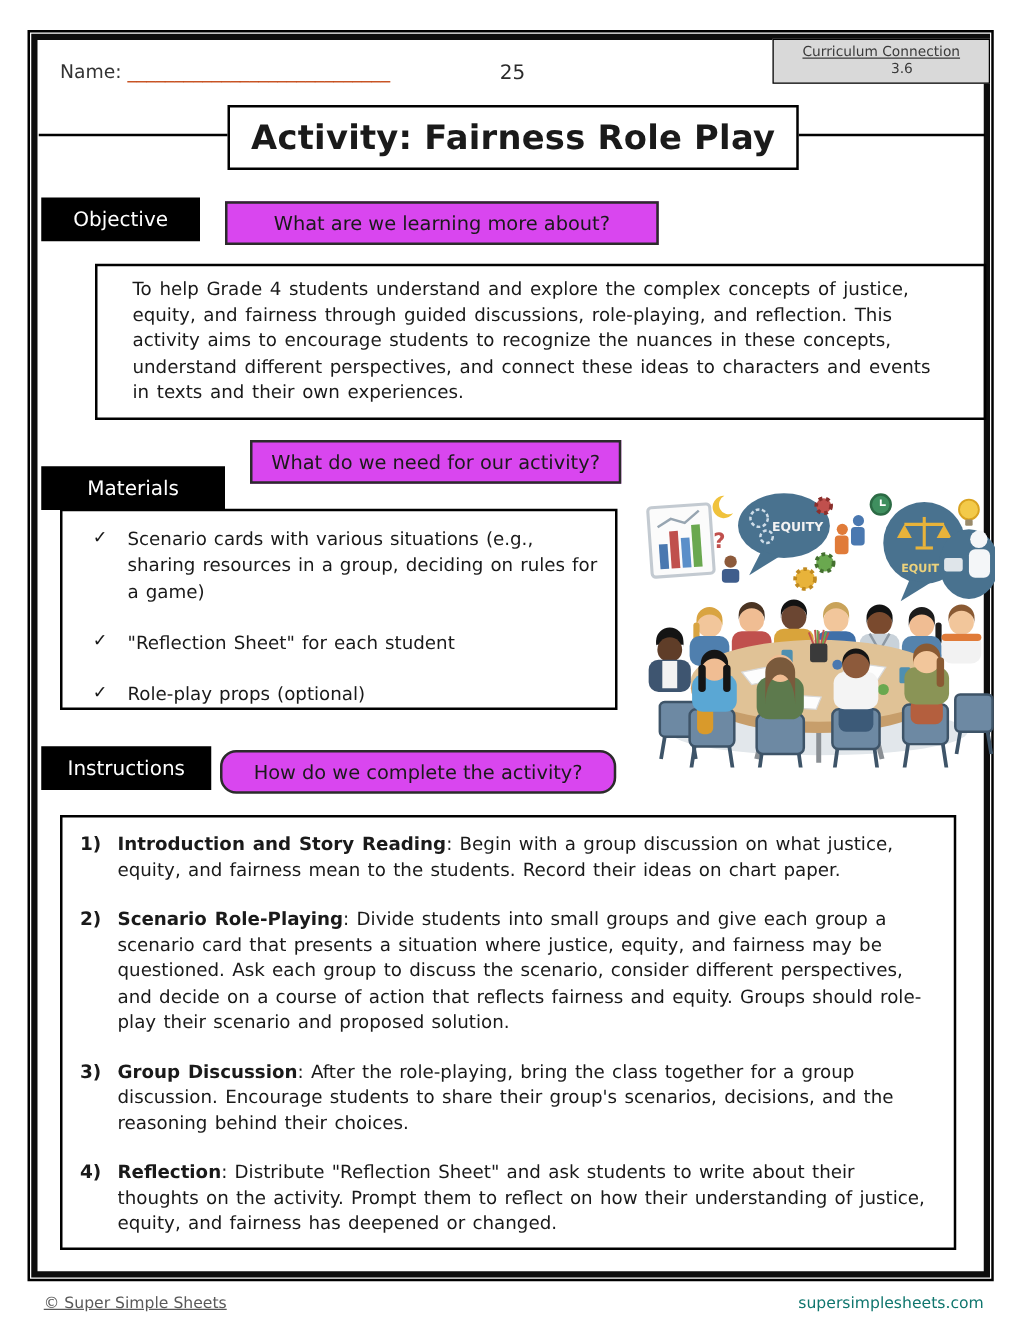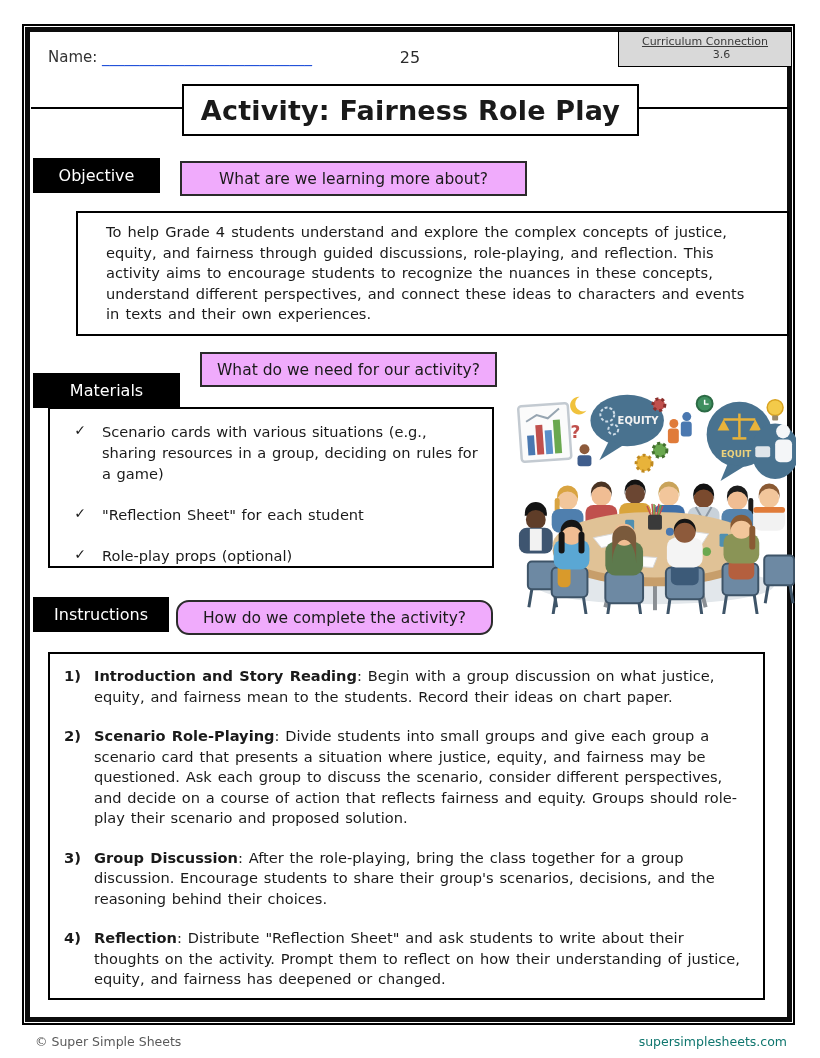--- a/index.html
+++ b/index.html
@@ -11,41 +11,41 @@
   }
   .sheet { position: absolute; inset: 0; }
 
   
   .frame { position: absolute; left: 22px; top: 24px; width: 773px; height: 1001px;
            border: 2px solid #000; }
   .frame-inner { position: absolute; inset: 1px; border: 5px solid #0d0d0d; }
 
   
   .name-row { position: absolute; left: 48px; top: 48px; font-size: 15px; color: #333; }
-  .name-line { letter-spacing: 0; color: #1d4ed8; }
+  .name-line { letter-spacing: 0; color: #c2410c; }
   .page-num { position: absolute; left: 0; right: 0; top: 48px; text-align: center;
               font-size: 16px; color: #2b2b2b; }
   .curriculum-box { position: absolute; left: 618px; top: 31px; width: 174px; height: 36px;
                     background: #d9d9d9; border: 1px solid #000; text-align: center;
                     padding-top: 3px; }
   .curriculum-title { font-size: 11px; color: #3a3a3a; text-decoration: underline; }
   .curriculum-code { font-size: 11px; color: #3a3a3a; padding-left: 33px; }
 
   .title-rule { position: absolute; left: 31px; top: 107px; width: 757px; height: 2px;
                 background: #000; }
   .title-box { position: absolute; left: 182px; top: 84px; width: 457px; height: 52px;
                background: #fff; border: 2px solid #000; display: flex;
                align-items: center; justify-content: center; }
   .title-text { font-size: 27px; font-weight: bold; letter-spacing: 0.2px; }
 
   
   .sec-label { position: absolute; height: 35px; background: #000; color: #fff;
                display: flex; align-items: center; justify-content: center;
                font-size: 16px; }
-  .sec-question { position: absolute; height: 35px; background: #f0abfc;
+  .sec-question { position: absolute; height: 35px; background: #d946ef;
                   border: 2px solid #2b2b2b; display: flex; align-items: center;
                   justify-content: center; font-size: 15.5px; color: #1a1a1a; }
 
   .objective-label { left: 33px; top: 158px; width: 127px; }
   .objective-question { left: 180px; top: 161px; width: 347px; }
   .materials-label { left: 33px; top: 357px; width: 147px; margin-top: 16px; }
   .materials-question { left: 168px; top: 352px; width: 297px; margin-left: 32px; }
   .instructions-label { left: 33px; top: 597px; width: 136px; }
   .instructions-question { left: 176px; top: 600px; width: 317px; border-radius: 13px; }
 
@@ -68,21 +68,21 @@
   
   .instructions-box { position: absolute; left: 48px; top: 652px; width: 717px; height: 348px;
                       border: 2px solid #000; padding: 12px 14px 0 14px; overflow: hidden; }
   .step { display: flex; margin-bottom: 19px; }
   .step-num { width: 30px; flex: 0 0 30px; font-weight: bold; font-size: 14.8px;
               line-height: 20.5px; }
   .step-body { flex: 1; font-size: 14.6px; line-height: 20.5px; word-spacing: 1.2px; }
   .step-title { font-weight: bold; }
 
   
-  .footer-left { position: absolute; left: 35px; top: 1034px; font-size: 12.5px; color: #595959; }
+  .footer-left { position: absolute; left: 35px; top: 1034px; font-size: 12.5px; color: #595959; text-decoration: underline; }
   .footer-right { position: absolute; right: 33px; top: 1034px; font-size: 12.5px; color: #0f766e; }
 </style>
 </head>
 <body>
 
 <div class="sheet">
 
   <div class="frame">
     <div class="frame-inner"></div>
   </div>

